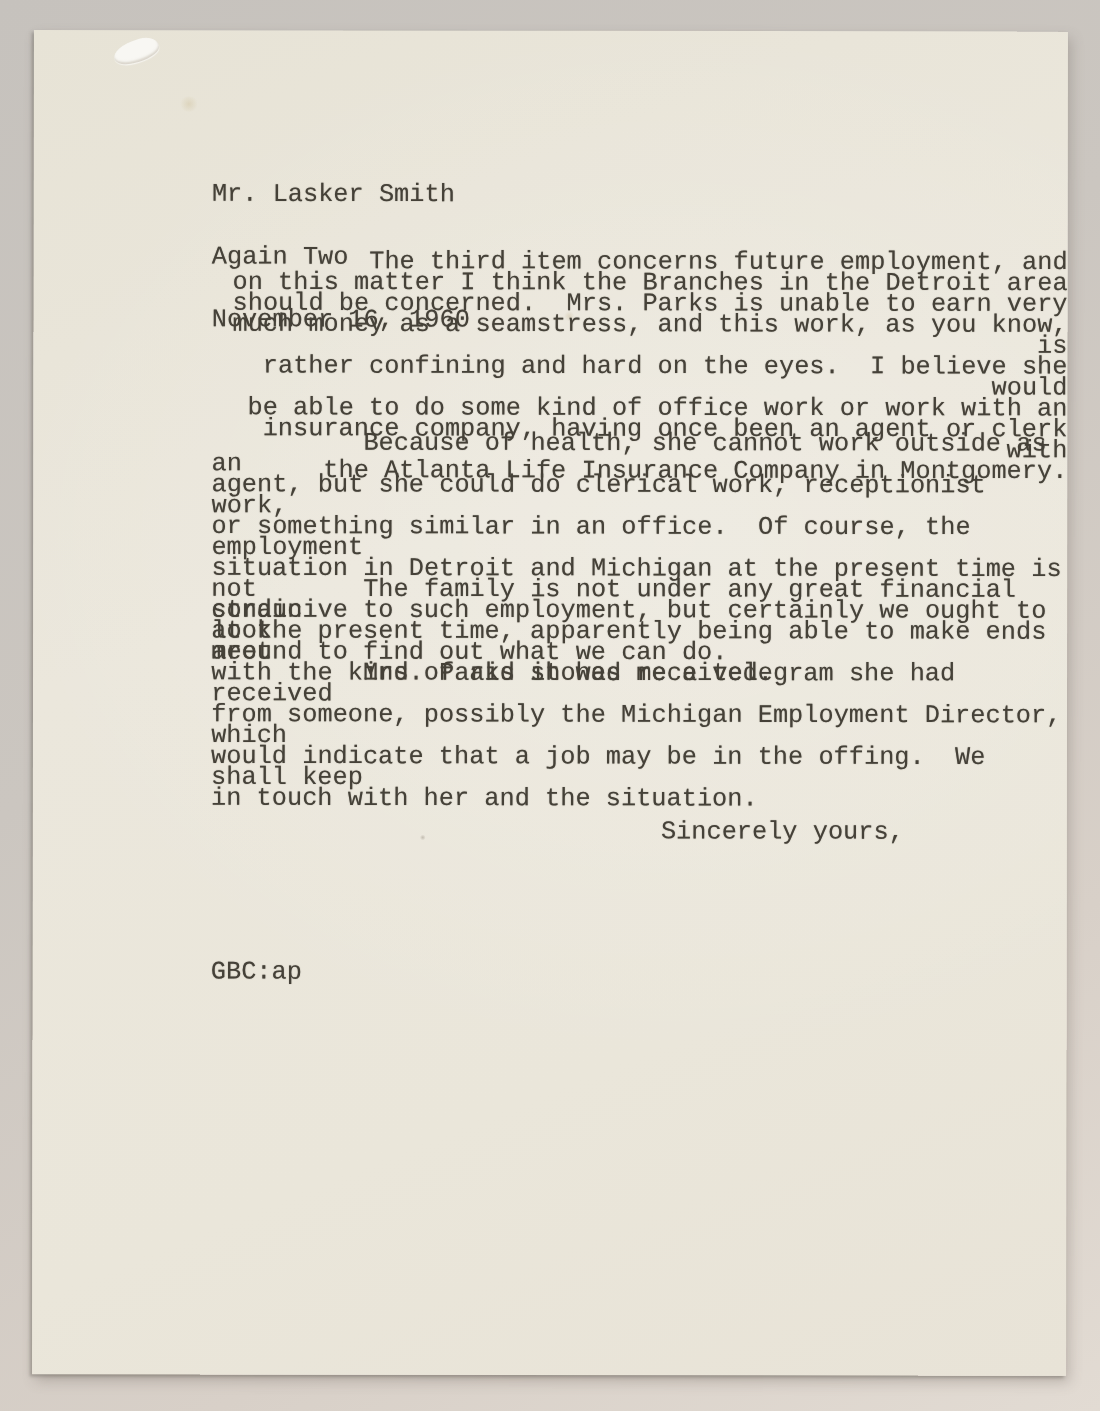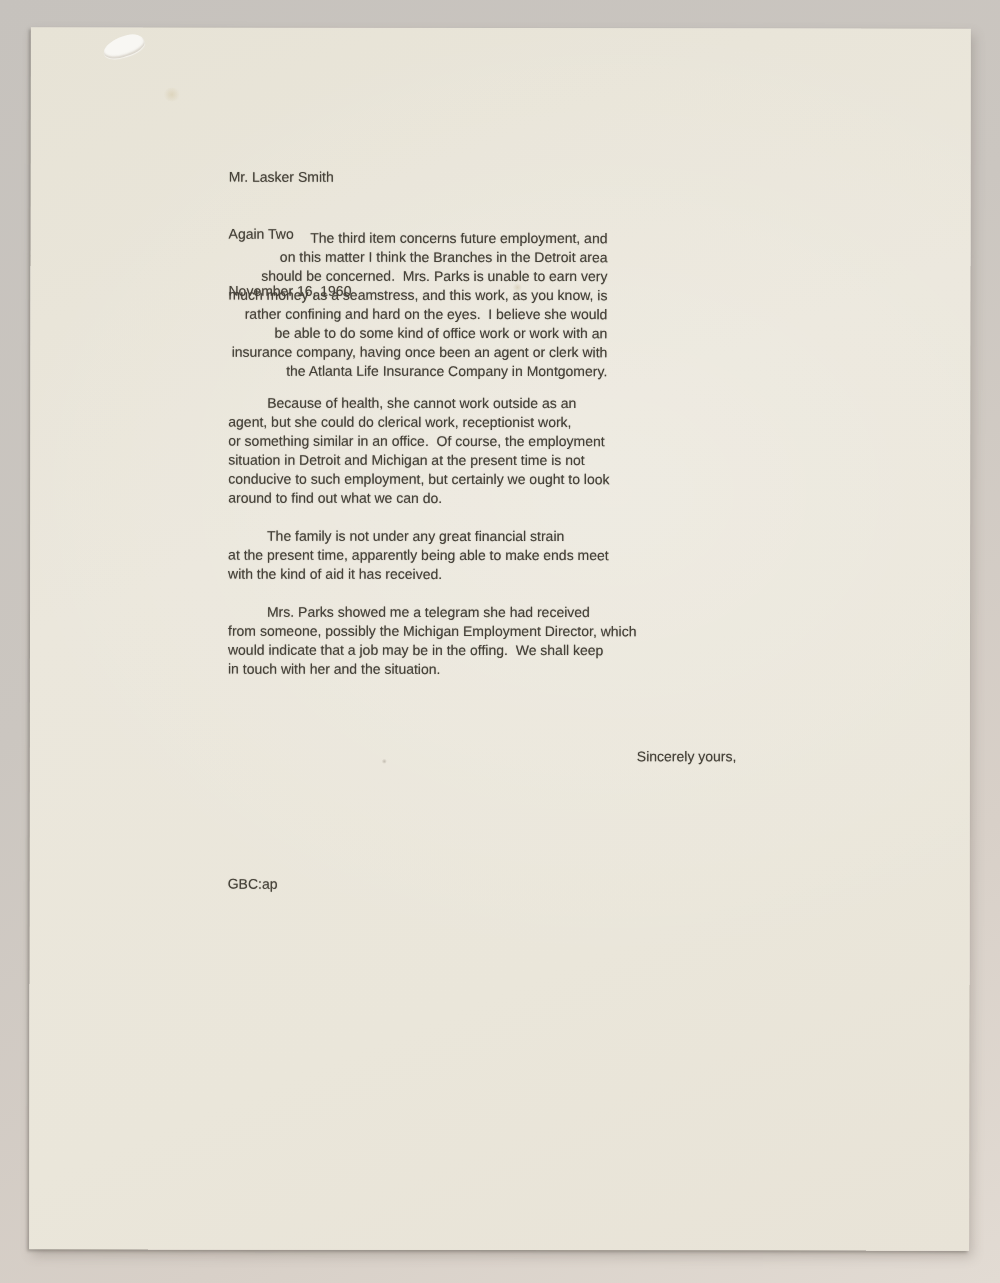--- a/index.html
+++ b/index.html
@@ -37,27 +37,26 @@
   }
   .stain { position: absolute; border-radius: 50%; pointer-events: none; }
   .stain-1 { left: 132px; top: 60px; width: 18px; height: 14px;
     background: radial-gradient(circle, rgba(196,178,130,0.30), rgba(196,178,130,0) 70%); }
   .stain-2 { left: 482px; top: 255px; width: 10px; height: 9px;
     background: radial-gradient(circle, rgba(180,162,118,0.28), rgba(180,162,118,0) 70%); }
   .stain-3 { left: 352px; top: 731px; width: 5px; height: 5px;
     background: radial-gradient(circle, rgba(120,110,95,0.35), rgba(120,110,95,0) 75%); }
   .block {
     position: absolute;
-    font-family: Liberation Sans, sans-serif;
-    font-size: 14px;
+    font-family: Liberation Mono, monospace;
+    font-size: 23px;
     line-height: 19px;
     color: #454138;
     white-space: pre-wrap;
     text-shadow: 0 0 1px rgba(69, 65, 56, 0.55);
-    margin-left: 36px;
   }
   .header    { left: 162px; top: 102px; }
   .para-1    { left: 162px; top: 201px; text-align: right; }
   .para-2    { left: 162px; top: 366px; }
   .para-3    { left: 162px; top: 499px; }
   .para-4    { left: 162px; top: 575px; }
   .para-5    { left: 162px; top: 666px; }
   .closing   { left: 571px; top: 719px; }
   .signature { left: 571px; top: 791px; }
   .initials  { left: 162px; top: 847px; }

